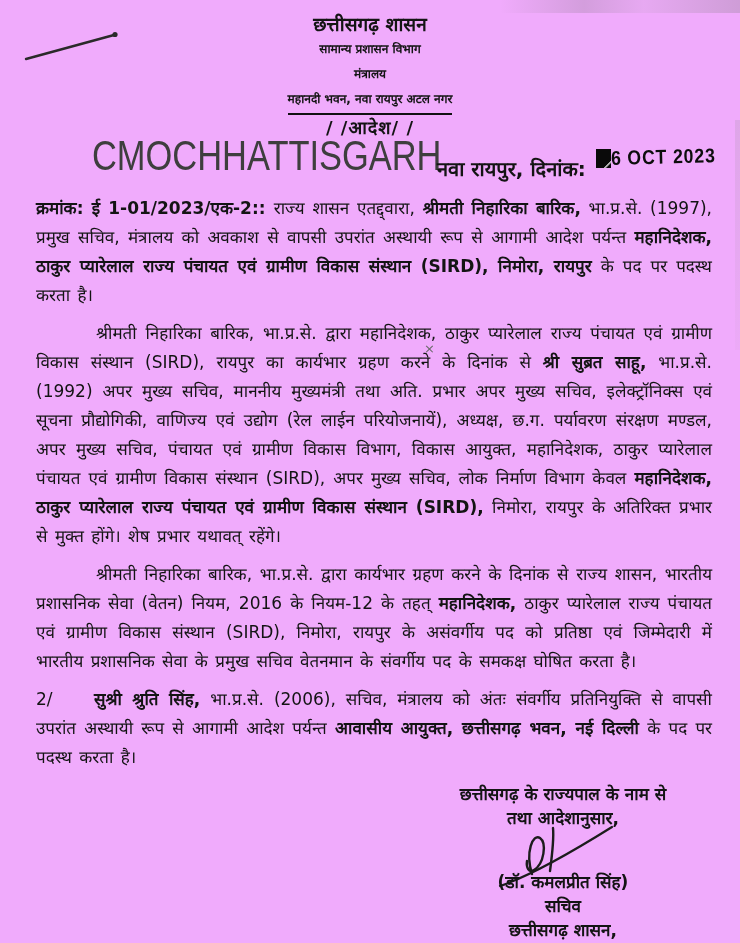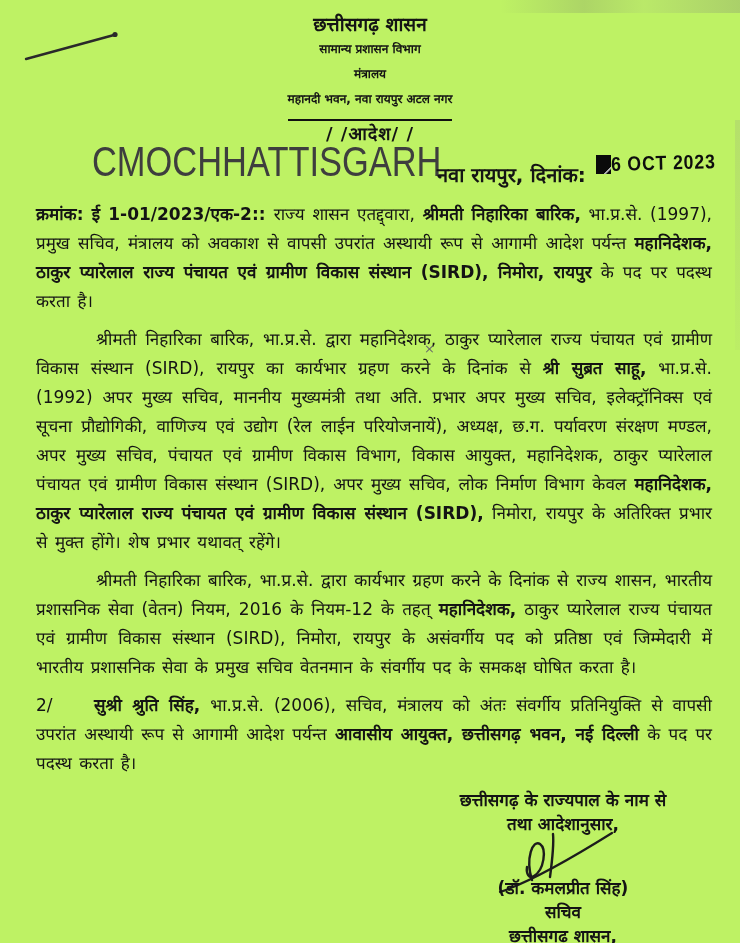--- a/index.html
+++ b/index.html
@@ -1,39 +1,39 @@
 <!DOCTYPE html>
 <html><head>
 <meta charset="utf-8">
 <style>
   html,body{margin:0;padding:0;background:#e9e9e9;}
   .page{
     position:relative;
     width:740px;height:943px;
     margin:0 auto;
-    background:#bef264;
+    background:#f0abfc;
     color:#141414;
     font-family:"DejaVu Sans","Liberation Sans",sans-serif;
     overflow:hidden;
   }
   
   .artifact-top{
     position:absolute;top:0;right:0;width:240px;height:13px;
     background:linear-gradient(90deg,rgba(0,0,0,0) 0%,rgba(110,110,110,.22) 35%,rgba(150,150,150,.10) 60%,rgba(120,120,120,.28) 100%);
   }
   .artifact-right{
     position:absolute;top:120px;right:0;width:5px;height:230px;
     background:linear-gradient(180deg,rgba(140,140,140,.18),rgba(140,140,140,.04));
   }
   .pen-tick{position:absolute;left:22px;top:26px;}
   
   .header{padding-top:12px;text-align:center;font-weight:700;}
   .h1{font-size:19px;line-height:25px;}
   .h2{font-size:12px;line-height:25px;}
-  .addr{display:inline-block;border-bottom:2px solid #111;padding-bottom:7px;}
+  .addr{display:inline-block;border-bottom:2px solid #111;padding-bottom:1px;}
   .order-title{font-size:18px;line-height:24px;margin-top:1px;letter-spacing:1px;}
   
   .wm-row{position:relative;height:52px;text-align:right;}
   .watermark{
     position:absolute;left:92px;top:-8px;
     font-family:"Liberation Sans",sans-serif;
     font-weight:400;font-size:42px;color:#3e3e3e;
     letter-spacing:0px;transform:scaleX(.82);transform-origin:left center;
     white-space:nowrap;
   }

